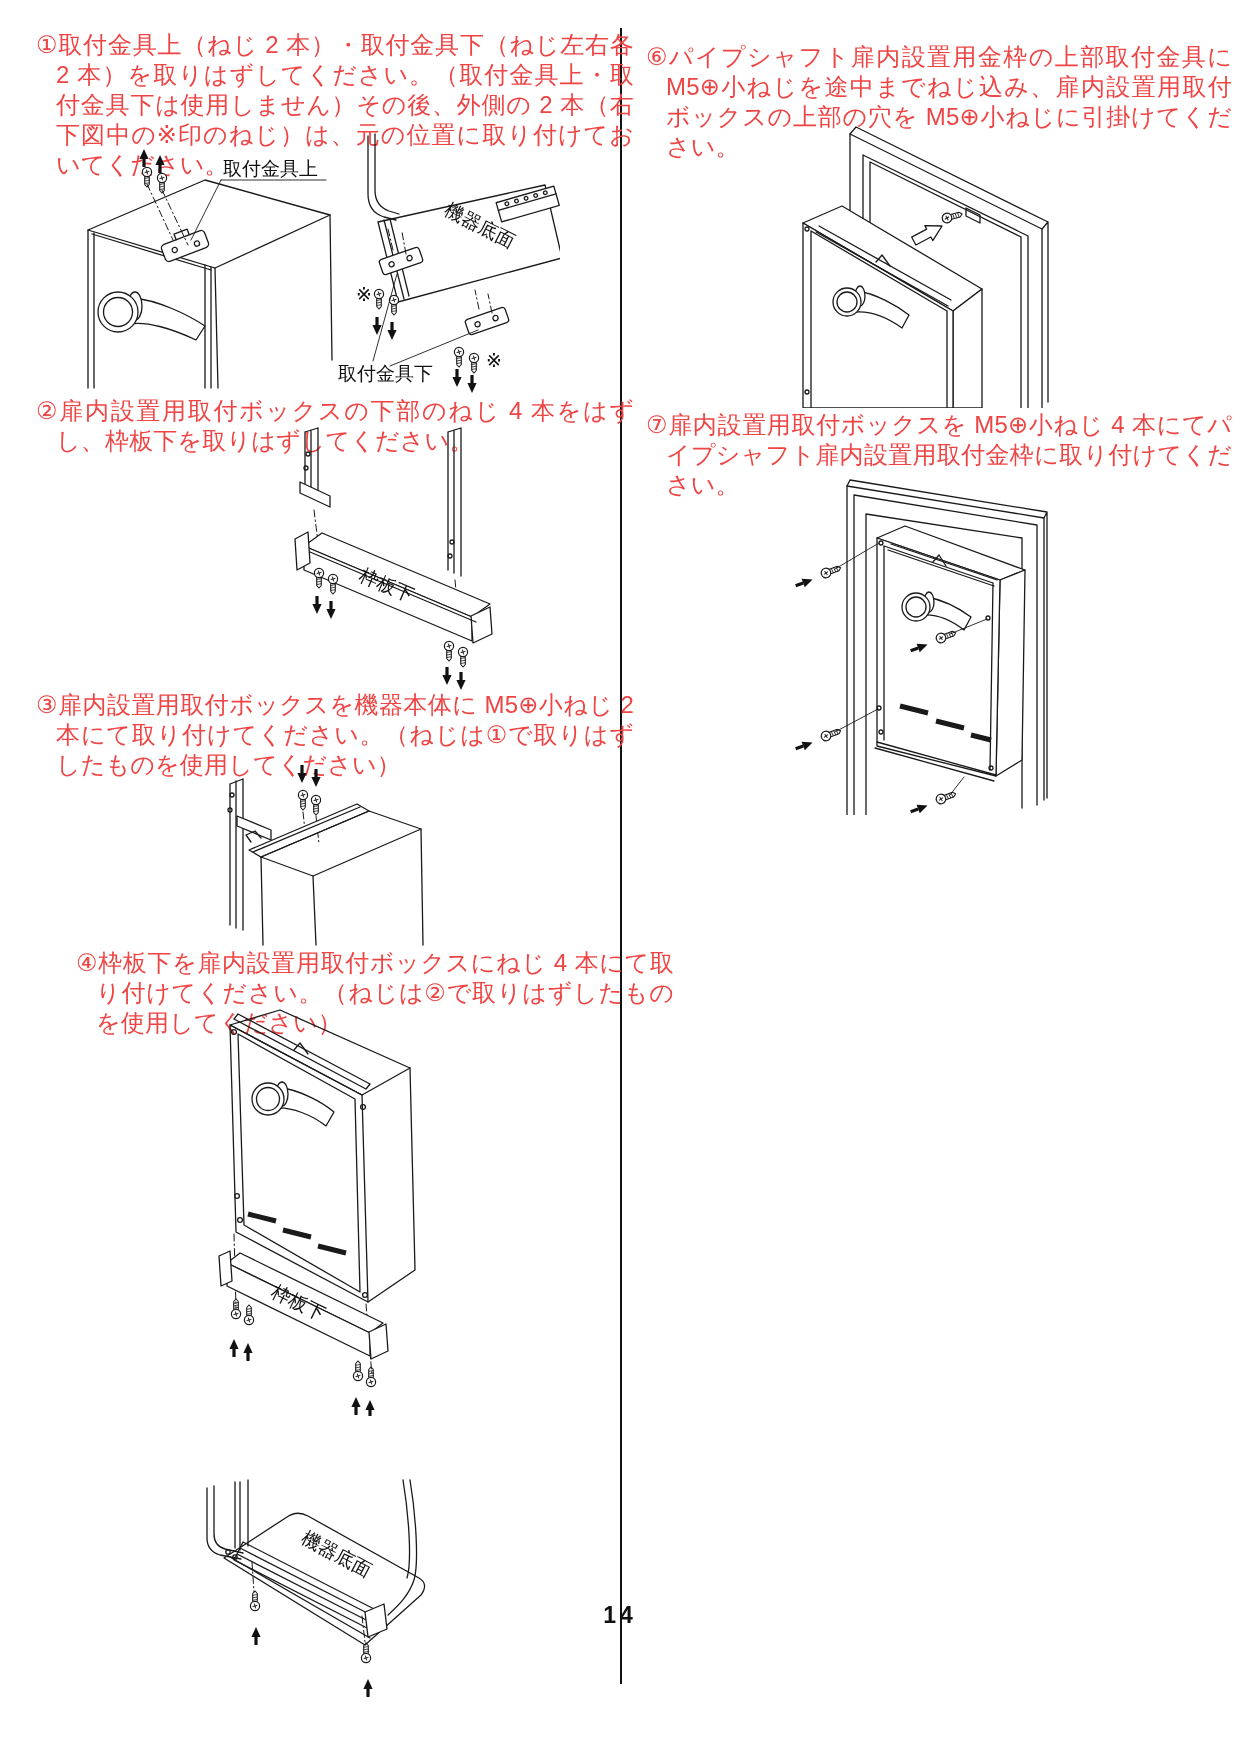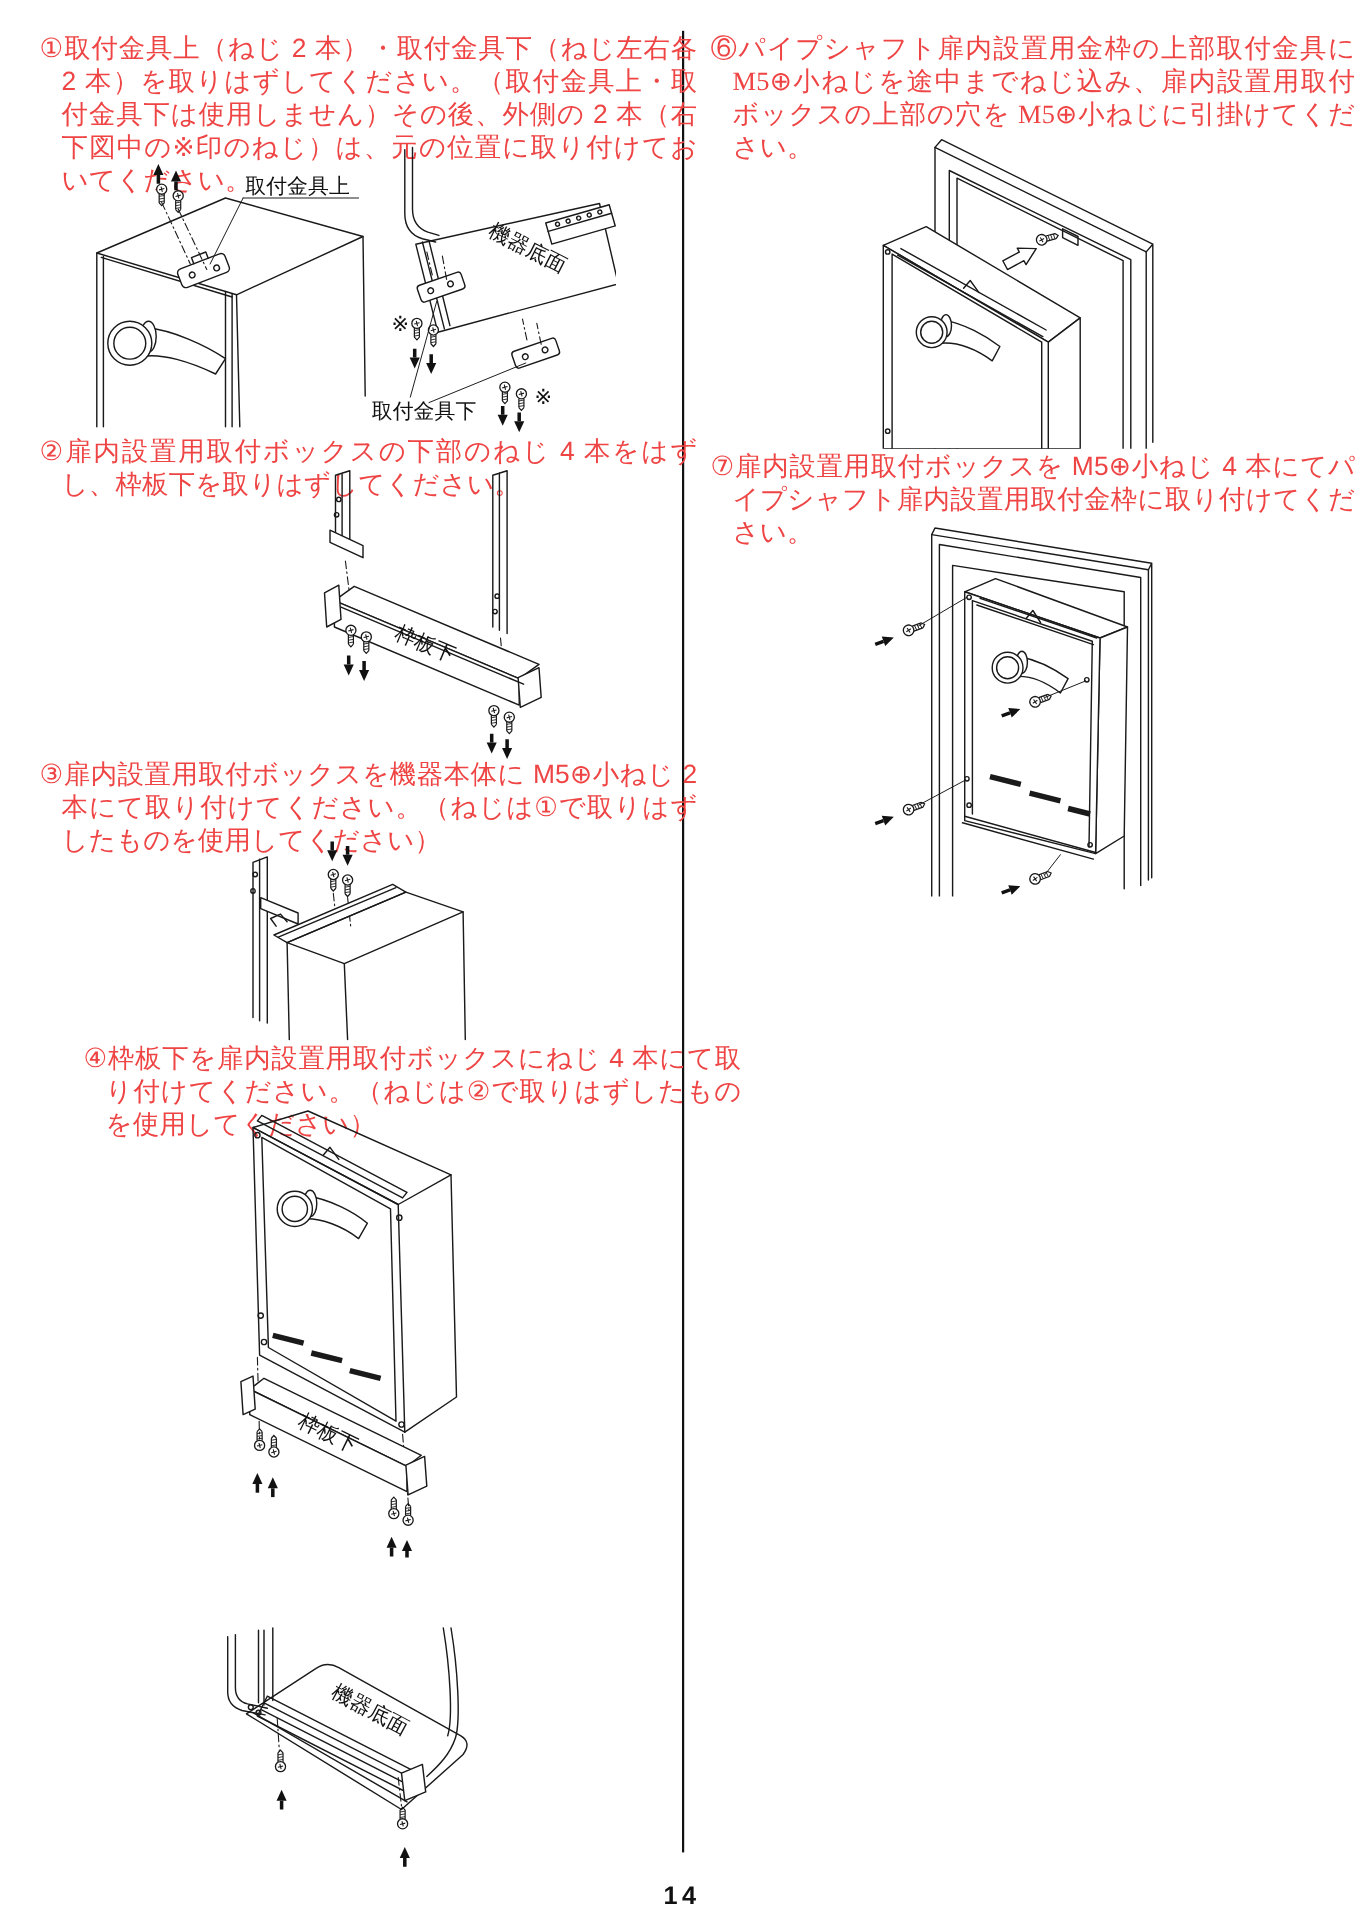--- a/index.html
+++ b/index.html
@@ -231,21 +231,21 @@
     <path class="fw" d="M217,134 L236,126 L239,151 L220,159 Z"></path>
     <circle cx="80" cy="74" r="2.2"></circle>
       <circle cx="87" cy="79" r="2.2"></circle>
     <path class="dd" d="M104,84 L106,114 M214,138 L217,164"></path>
     <use href="#sd" transform="translate(107,128) rotate(180)"></use>
     <use href="#ad" transform="translate(108,158) rotate(180)"></use>
     <use href="#sd" transform="translate(218,180) rotate(180)"></use>
     <use href="#ad" transform="translate(220,210) rotate(180)"></use>
   </svg>
 
-  <p class="step" style="left:646px; top:30px; width:566px;font-family:Liberation Serif, serif;">⑥パイプシャフト扉内設置用金枠の上部取付金具に M5⊕小ねじを途中までねじ込み、扉内設置用取付ボックスの上部の穴を M5⊕小ねじに引掛けてください。</p>
+  <p class="step" style="left:646px; top:42px; width:566px;">⑥パイプシャフト扉内設置用金枠の上部取付金具に M5⊕小ねじを途中までねじ込み、扉内設置用取付ボックスの上部の穴を M5⊕小ねじに引掛けてください。</p>
 
   <svg class="fig" style="left:690px; top:120px;" width="420" height="288" viewBox="0 0 420 288">
     <path d="M160,14 L352,109 M166,7 L358,102 M160,14 L166,7 M352,109 L358,102 M358,102 L358,282"></path>
     <path d="M160,14 L160,288 M352,109 L352,288"></path>
     <path d="M173,35 L338,116 M173,35 L173,288 M338,116 L338,288"></path>
     <path d="M180,42 L331,117 M180,42 L180,288 M331,117 L331,288"></path>
     <path d="M276,88 L290,95 L290,103 L276,96 Z"></path>
     <use href="#sh" transform="translate(257,98) rotate(-15)"></use>
     <g transform="translate(237,114) rotate(-28)">
       <path class="fw" d="M-15,4.5 L2,4.5 L2,8.5 L17,0 L2,-8.5 L2,-4.5 L-15,-4.5 Z"></path>
@@ -291,14 +291,14 @@
     <use href="#sh" transform="translate(126,103) rotate(-20)"></use>
     <use href="#ar" transform="translate(106,112) rotate(-20)"></use>
     <use href="#sh" transform="translate(241,168) rotate(-20)"></use>
     <use href="#ar" transform="translate(221,177) rotate(-20)"></use>
     <use href="#sh" transform="translate(126,266) rotate(-20)"></use>
     <use href="#ar" transform="translate(106,275) rotate(-20)"></use>
     <use href="#sh" transform="translate(241,329) rotate(-20)"></use>
     <use href="#ar" transform="translate(221,338) rotate(-20)"></use>
   </svg>
 
-  <div class="pageno" style="top:1710px;">14</div>
+  <div class="pageno" style="top:1602px;">14</div>
 </div>
 
 </body></html>

